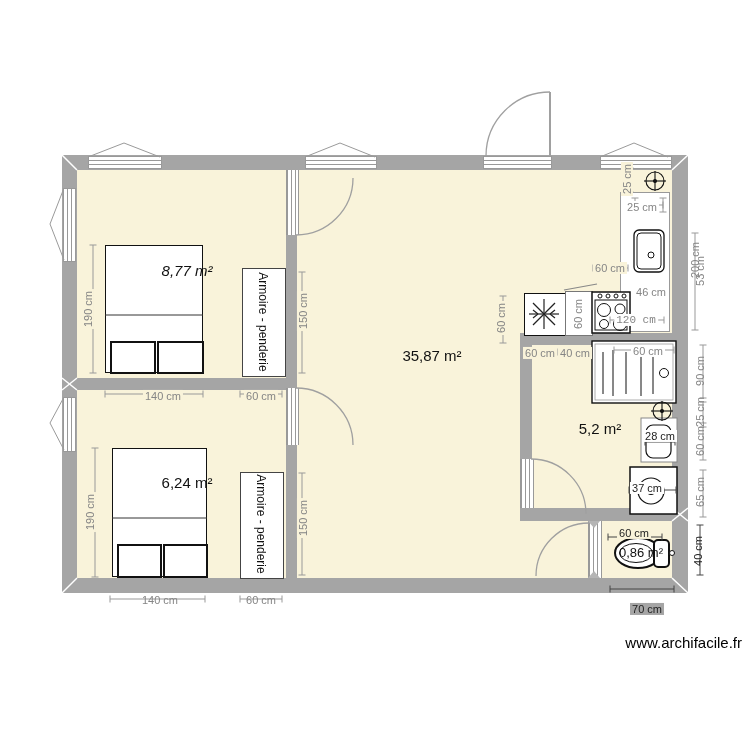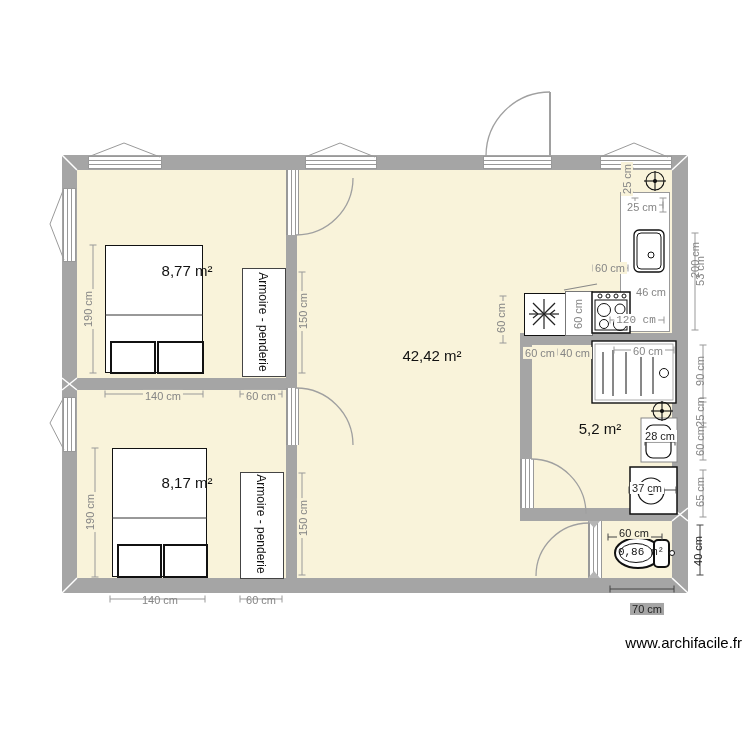--- a/index.html
+++ b/index.html
@@ -263,25 +263,25 @@
         <line x1="699.5" y1="517" x2="706.5" y2="517" stroke="#999" stroke-width="1"></line>
         <line x1="700" y1="525" x2="700" y2="575" stroke="#444" stroke-width="1"></line>
         <line x1="696.5" y1="525" x2="703.5" y2="525" stroke="#444" stroke-width="1"></line>
         <line x1="696.5" y1="575" x2="703.5" y2="575" stroke="#444" stroke-width="1"></line>
         <line x1="610" y1="589" x2="674" y2="589" stroke="#444" stroke-width="1"></line>
         <line x1="610" y1="585.5" x2="610" y2="592.5" stroke="#444" stroke-width="1"></line>
         <line x1="674" y1="585.5" x2="674" y2="592.5" stroke="#444" stroke-width="1"></line>
       </g>
   </svg>
 
-  <div class="abs room-label" style="left:187px;top:270px;">8,77 m²</div>
-  <div class="abs room-label" style="left:187px;top:482px;">8,17 m²</div>
-  <div class="abs room-label" style="left:432px;top:355px;">42,42 m²</div>
+  <div class="abs room-label" style="left:187px;top:270px;font-style:italic;">8,77 m²</div>
+  <div class="abs room-label" style="left:187px;top:482px;">6,24 m²</div>
+  <div class="abs room-label" style="left:432px;top:355px;">35,87 m²</div>
   <div class="abs room-label" style="left:600px;top:428px;">5,2 m²</div>
-  <div class="abs room-label" style="left:641px;top:552px;font-size:11px;font-family:Liberation Mono, monospace;">0,86 m²</div>
+  <div class="abs room-label" style="left:641px;top:552px;font-size:13px;">0,86 m²</div>
 
   <div class="abs wardrobe-label" style="left:263px;top:322px;">Armoire - penderie</div>
   <div class="abs wardrobe-label" style="left:261px;top:524px;">Armoire - penderie</div>
 
   <div class="abs watermark" style="right:8px;top:634px;">www.archifacile.fr</div>
 <div class="abs dim rot bg-floor" style="left: 88px; top: 309px;">190 cm</div>
     <div class="abs dim rot bg-floor" style="left: 90px; top: 512px;">190 cm</div>
     <div class="abs dim bg-floor" style="left: 163px; top: 396px;">140 cm</div>
     <div class="abs dim bg-floor" style="left: 261px; top: 396px;">60 cm</div>
     <div class="abs dim bg-none" style="left: 160px; top: 600px;">140 cm</div>

